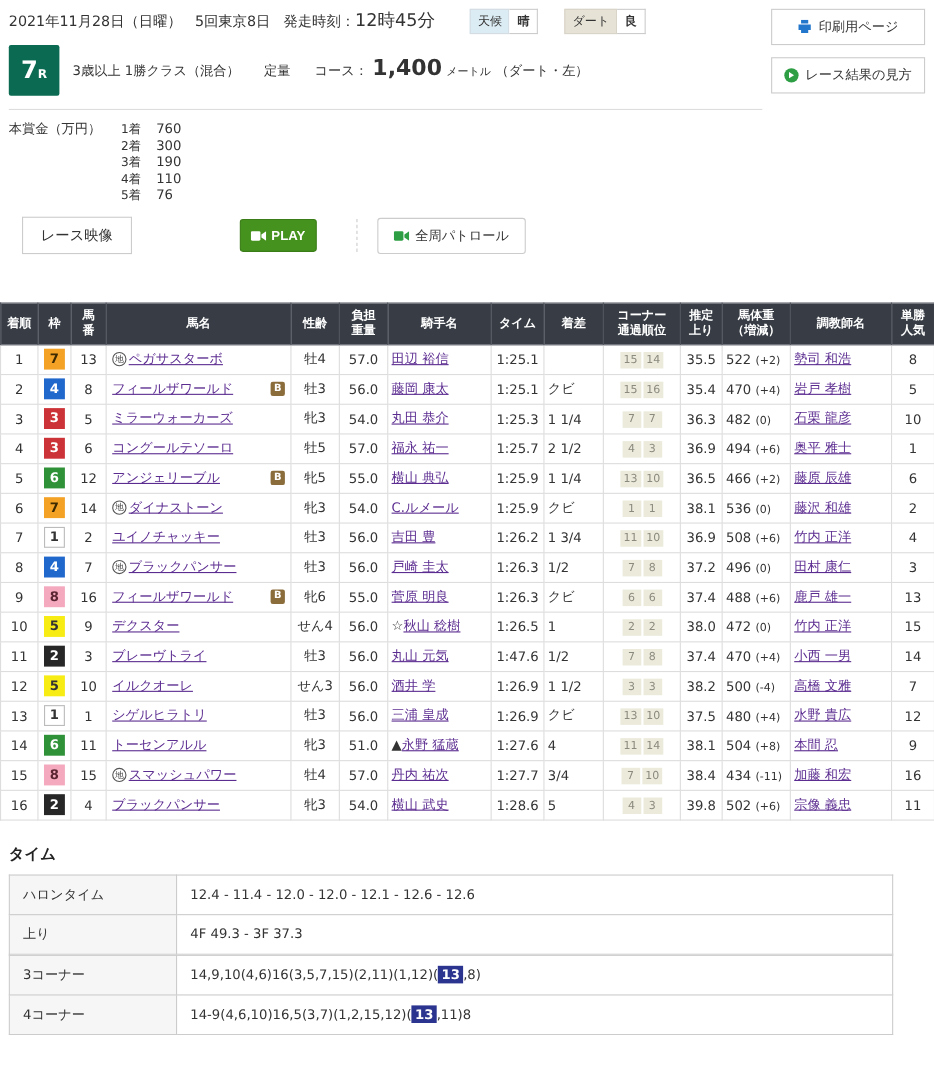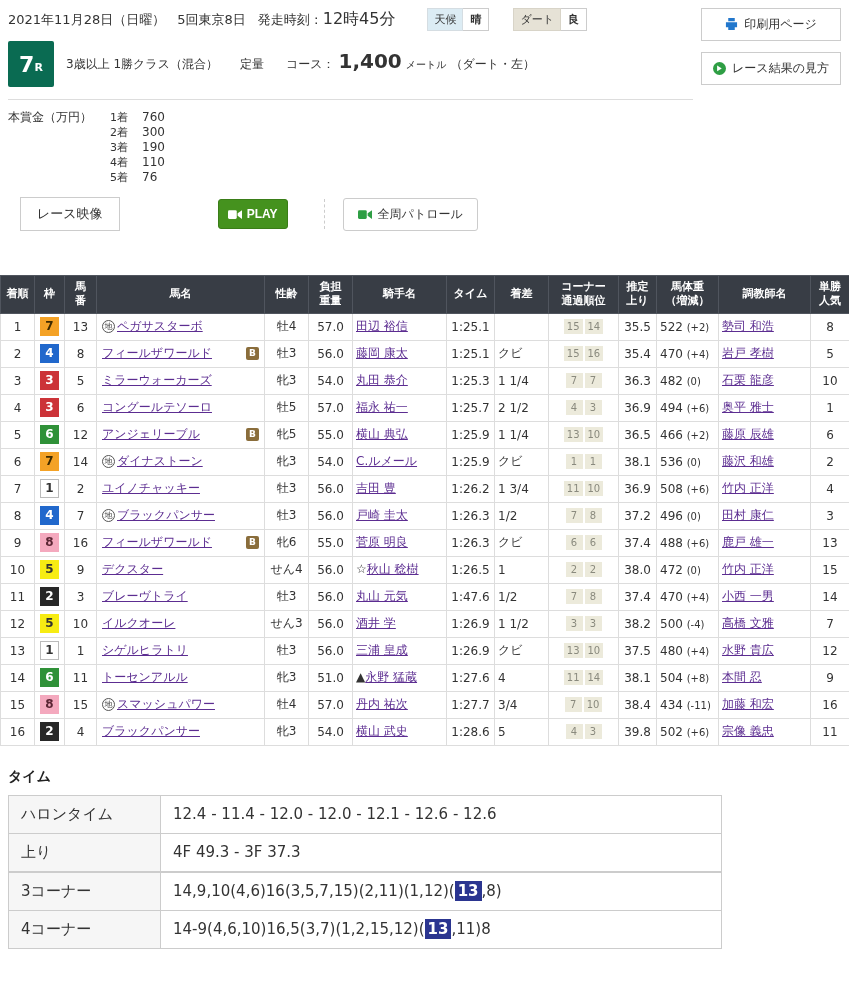--- a/index.html
+++ b/index.html
@@ -91,21 +91,21 @@
   .w6 { background: #2f9138; color: #fff; }
   .w7 { background: #f4a226; color: #3d2a00; }
   .w8 { background: #f4a9be; color: #5a2533; }
   .chip { display: inline-block; background: #eceadb; color: #8a8a7e; font-size: 10px;
     padding: 2px 3px; margin: 0 1px; min-width: 17px; }
   .hwd { font-size: 10px; }
   td.al { text-align: left; }
 
   
   .sec-h { font-size: 14px; font-weight: bold; margin: 22px 8px 9px 8px; color: #222; }
-  table.info { border-collapse: collapse; width: 714px; margin: 0 8px; font-size: 15px; }
+  table.info { border-collapse: collapse; width: 804px; margin: 0 8px; font-size: 12px; }
   .info th { background: #f6f6f6; border: 1px solid #ccc; font-weight: normal; text-align: left;
     width: 152px; padding: 9px 12px; color: #333; }
   .info td { border: 1px solid #ccc; background: #fff; text-align: left; padding: 9px 12px; }
   .hl13 { background: #2b3590; color: #fff; font-weight: bold; padding: 1px 3px; }
 </style>
 </head>
 <body>
 
 <div class="page">
 

